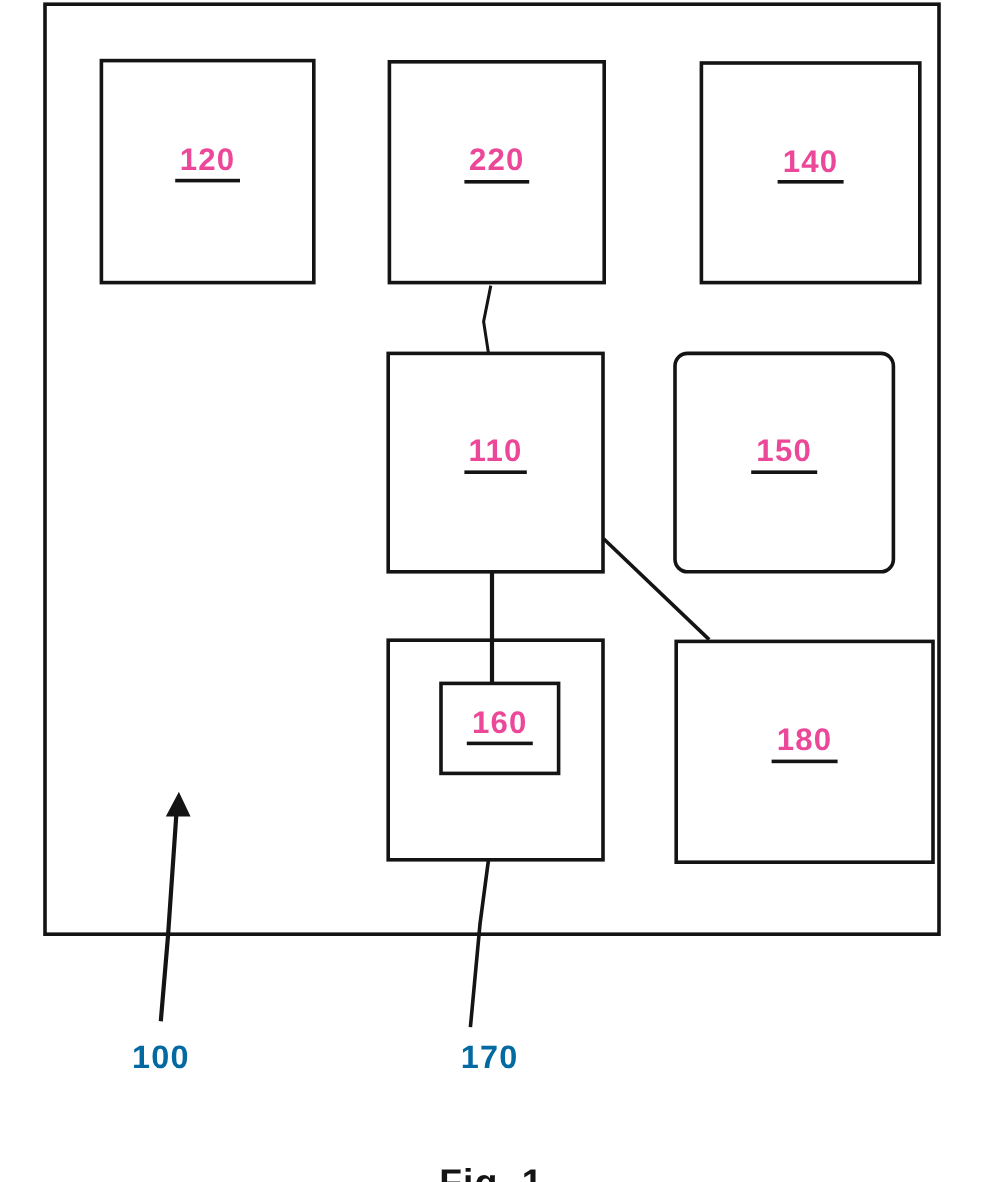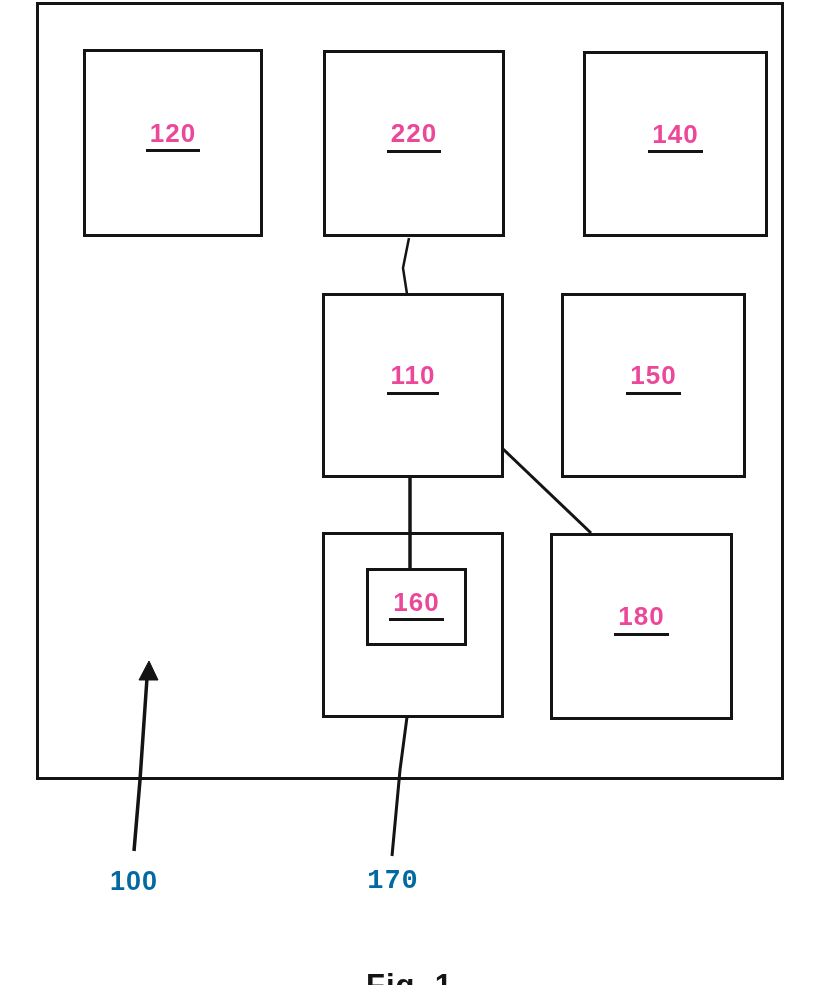--- a/index.html
+++ b/index.html
@@ -45,24 +45,24 @@
     padding: 0 4px 2px 4px;
     line-height: 1.05;
   }
   .pad-up { padding-bottom: 14px; }
   .pad-up-sm { padding-bottom: 4px; }
 
   #b120 { left: 83px;  top: 49px;  width: 180px; height: 188px; }
   #b130 { left: 323px; top: 50px;  width: 182px; height: 187px; }
   #b140 { left: 559px; top: 51px;  width: 185px; height: 186px; margin-left: 24px; }
   #b110 { left: 322px; top: 293px; width: 182px; height: 185px; align-items: center; }
-  #b150 { left: 561px; top: 293px; width: 185px; height: 185px; }
+  #b150 { left: 561px; top: 293px; width: 185px; height: 185px; border-radius: 12px; }
   #b170 { left: 322px; top: 532px; width: 182px; height: 186px; }
   #b160 { left: 366px; top: 568px; width: 101px;  height: 78px; z-index: 3; }
-  #b180 { left: 550px; top: 533px; width: 183px; height: 187px; }
+  #b180 { left: 562px; top: 533px; width: 217px; height: 187px; }
 
   .overlay {
     position: absolute;
     left: 0;
     top: 0;
     width: 822px;
     height: 985px;
     z-index: 4;
     pointer-events: none;
   }
@@ -70,21 +70,21 @@
     position: absolute;
     width: 90px;
     text-align: center;
     font-size: 27px;
     font-weight: 700;
     color: #0369a1;
     letter-spacing: 1px;
     z-index: 5;
   }
   #label-100 { left: 89px;  top: 866px; }
-  #label-170 { left: 348px; top: 866px; font-family: Liberation Mono, monospace; }
+  #label-170 { left: 363px; top: 866px; }
   .caption {
     position: absolute;
     left: 366px;
     top: 968px;
     font-size: 31px;
     font-weight: 700;
     color: #141414;
     letter-spacing: 1px;
     z-index: 5;
     white-space: nowrap;

